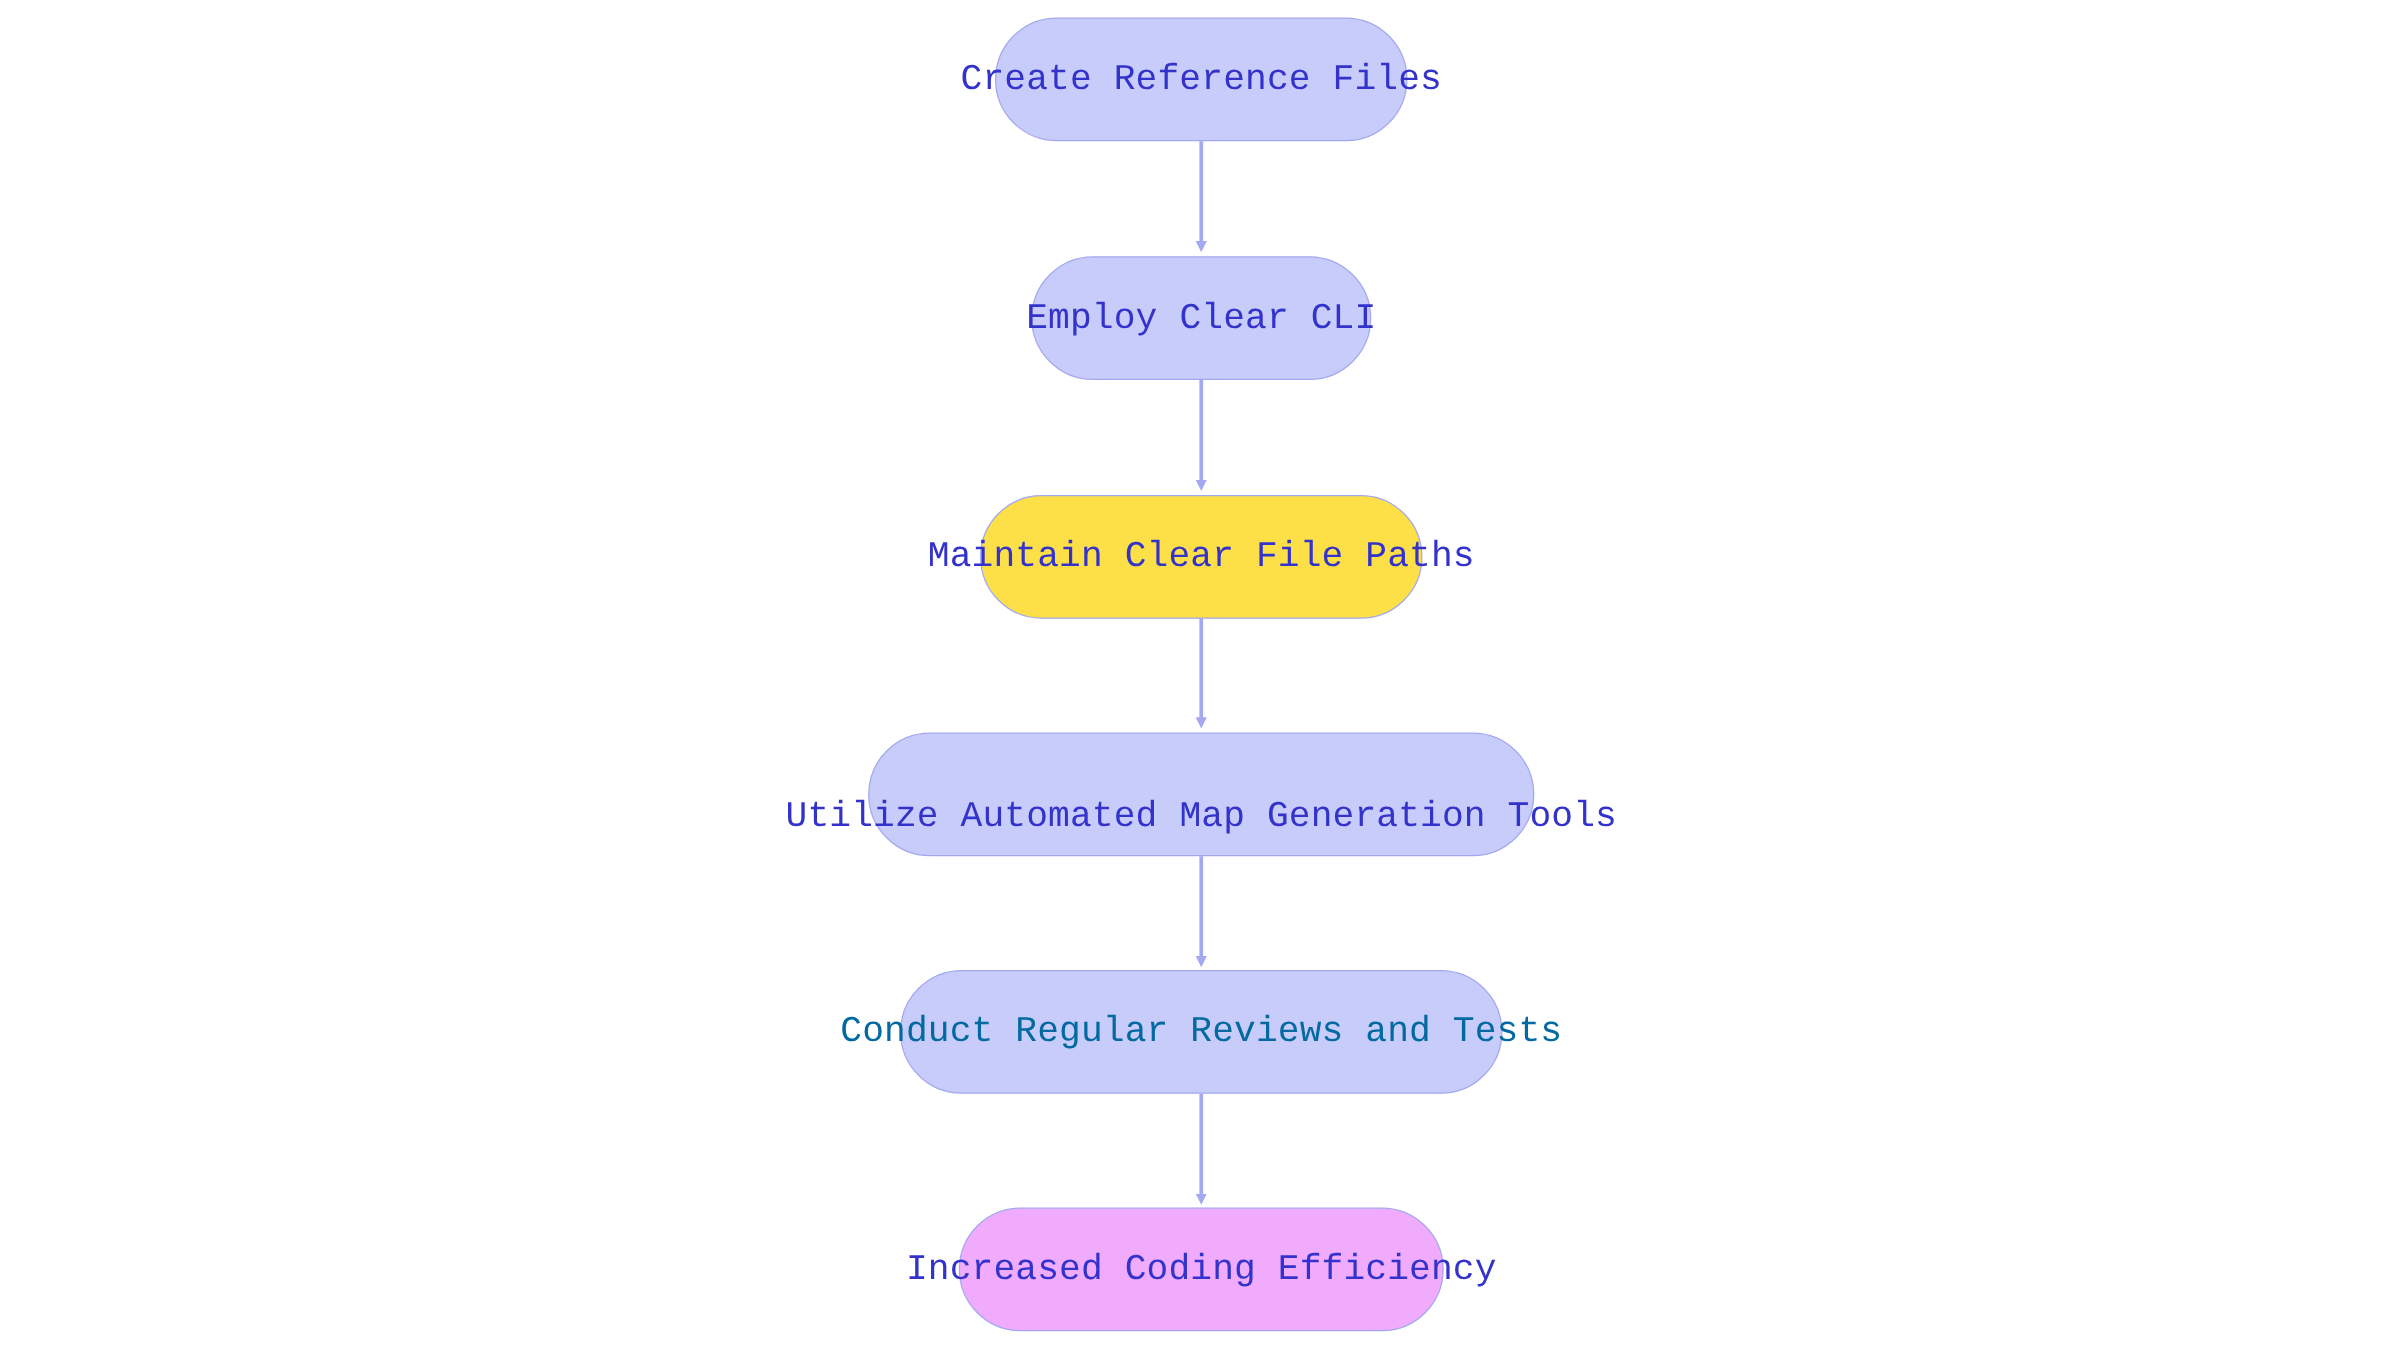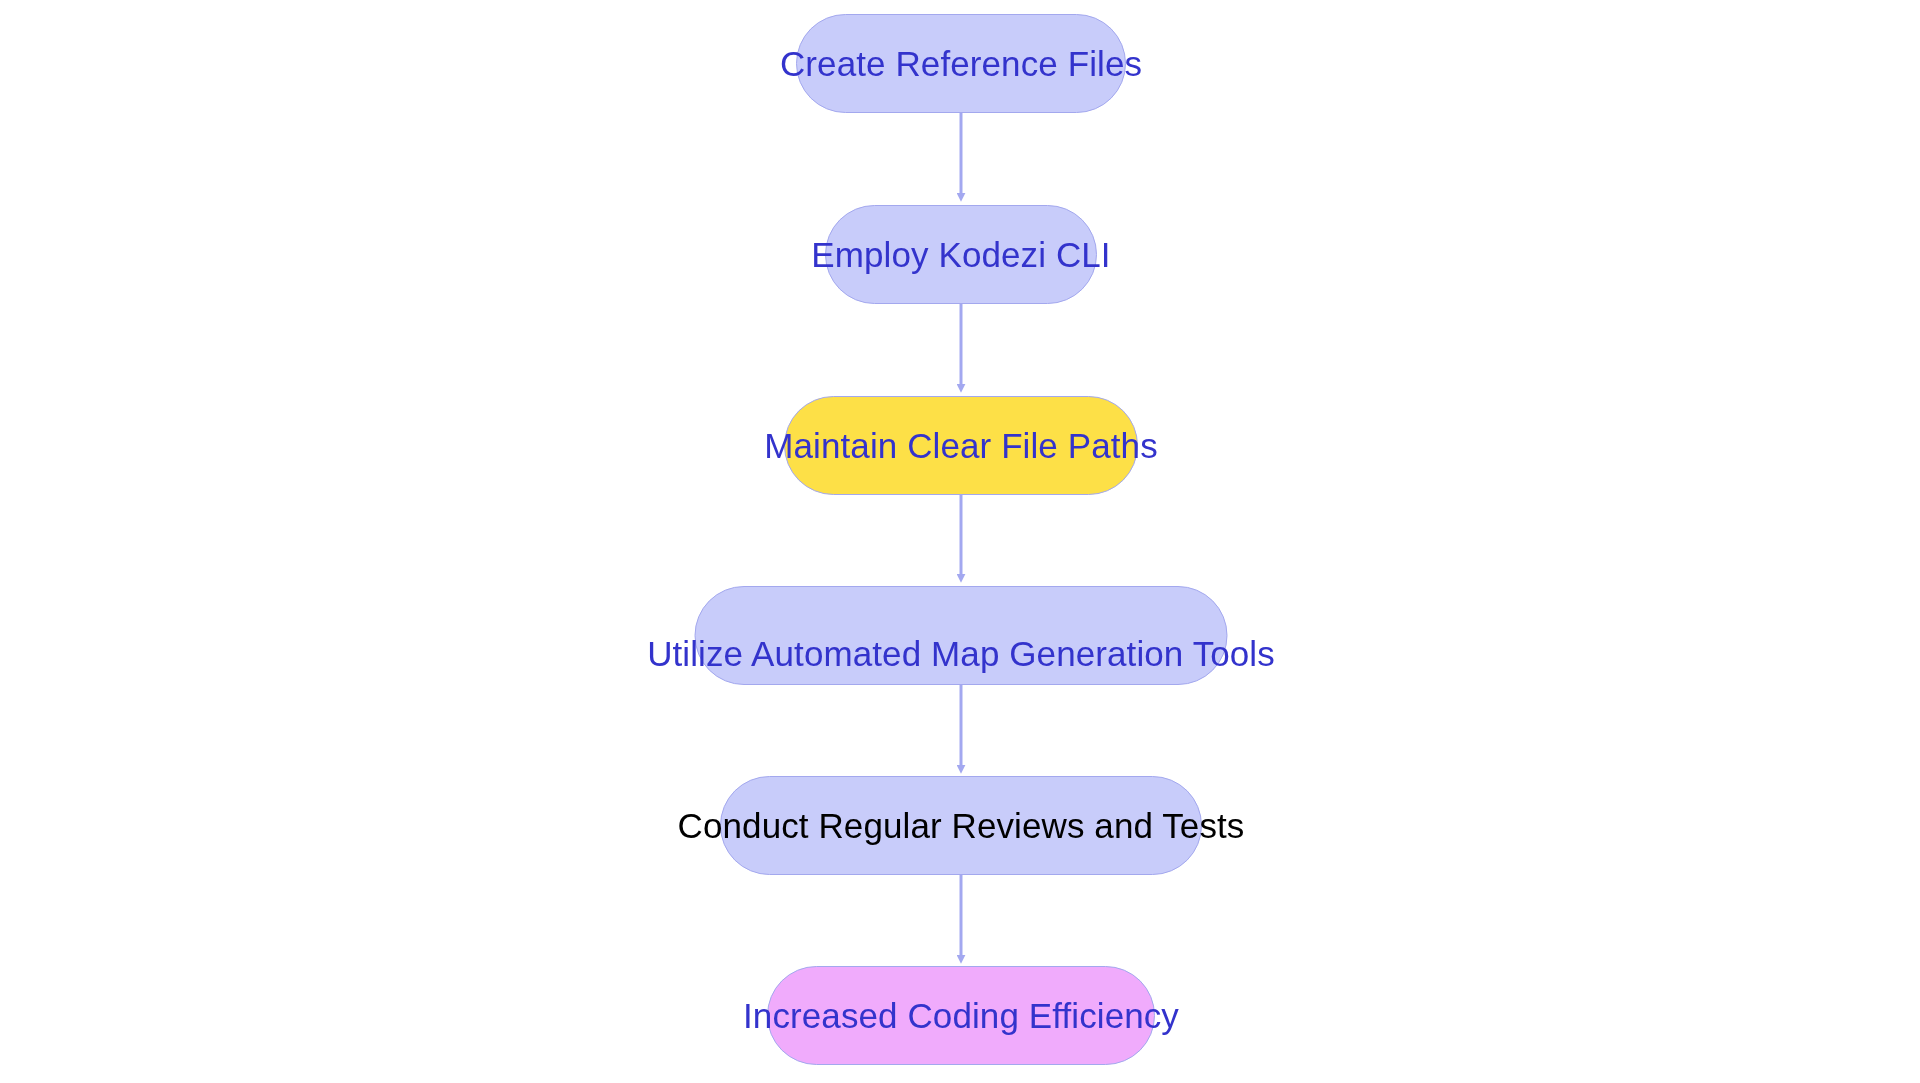--- a/index.html
+++ b/index.html
@@ -50,27 +50,28 @@
     align-items: center;
     justify-content: center;
     height: 99px;
     border-radius: 49.5px;
     background: #c8ccfa;
     border: 1.6px solid #a3a8ee;
     transform: translateX(-50%);
   }
 
   .flow-node-label {
-    font-size: 35px;
+    font-size: 29px;
     font-weight: 400;
     color: #3333cc;
     letter-spacing: 0.1px;
     white-space: nowrap;
     line-height: 1;
     user-select: none;
+    font-family: Liberation Mono, monospace;
   }
 </style>
 </head>
 <body>
 
 <div id="flowchart-canvas">
 
   <svg id="connectors-layer" viewBox="0 0 1920 1083" width="1920" height="1083" xmlns="http://www.w3.org/2000/svg">
     <defs>
       <marker id="arrowhead" markerWidth="10" markerHeight="9" refX="1.2" refY="4.5" orient="auto" markerUnits="userSpaceOnUse">
@@ -84,29 +85,29 @@
         <line x1="961" y1="685" x2="961" y2="766" stroke="#a3a8f0" stroke-width="3" marker-end="url(#arrowhead)"></line>
         <line x1="961" y1="875" x2="961" y2="956" stroke="#a3a8f0" stroke-width="3" marker-end="url(#arrowhead)"></line>
       </g>
   </svg>
 
   <div id="nodes-layer">
       <div class="flow-node" style="left: 961px; top: 13.5px; width: 330px; background: rgb(200, 204, 250); border-color: rgb(163, 168, 238);">
         <span class="flow-node-label" style="color: rgb(51, 51, 204);">Create Reference Files</span>
       </div>
       <div class="flow-node" style="left: 961px; top: 204.5px; width: 272px; background: rgb(200, 204, 250); border-color: rgb(163, 168, 238);">
-        <span class="flow-node-label" style="color: rgb(51, 51, 204);">Employ Kodezi CLI</span>
+        <span class="flow-node-label" style="color: rgb(51, 51, 204);">Employ Clear CLI</span>
       </div>
       <div class="flow-node" style="left: 961px; top: 395.5px; width: 354px; background: #fde047; border-color: rgb(163, 168, 238);">
         <span class="flow-node-label" style="color: rgb(51, 51, 204);">Maintain Clear File Paths</span>
       </div>
       <div class="flow-node" style="left: 961px; top: 585.5px; width: 533px; background: rgb(200, 204, 250); border-color: rgb(163, 168, 238);">
         <span class="flow-node-label" style="color: rgb(51, 51, 204); margin-top: 37px;">Utilize Automated Map Generation Tools</span>
       </div>
       <div class="flow-node" style="left: 961px; top: 775.5px; width: 482px; background: rgb(200, 204, 250); border-color: rgb(163, 168, 238);">
-        <span class="flow-node-label" style="color: #000000;">Conduct Regular Reviews and Tests</span>
+        <span class="flow-node-label" style="color: #0369a1;">Conduct Regular Reviews and Tests</span>
       </div>
       <div class="flow-node" style="left: 961px; top: 965.5px; width: 388px; background: #f0abfc; border-color: rgb(163, 168, 238);">
         <span class="flow-node-label" style="color: rgb(51, 51, 204);">Increased Coding Efficiency</span>
       </div>
     </div>
 
 </div>
 
 </body></html>

